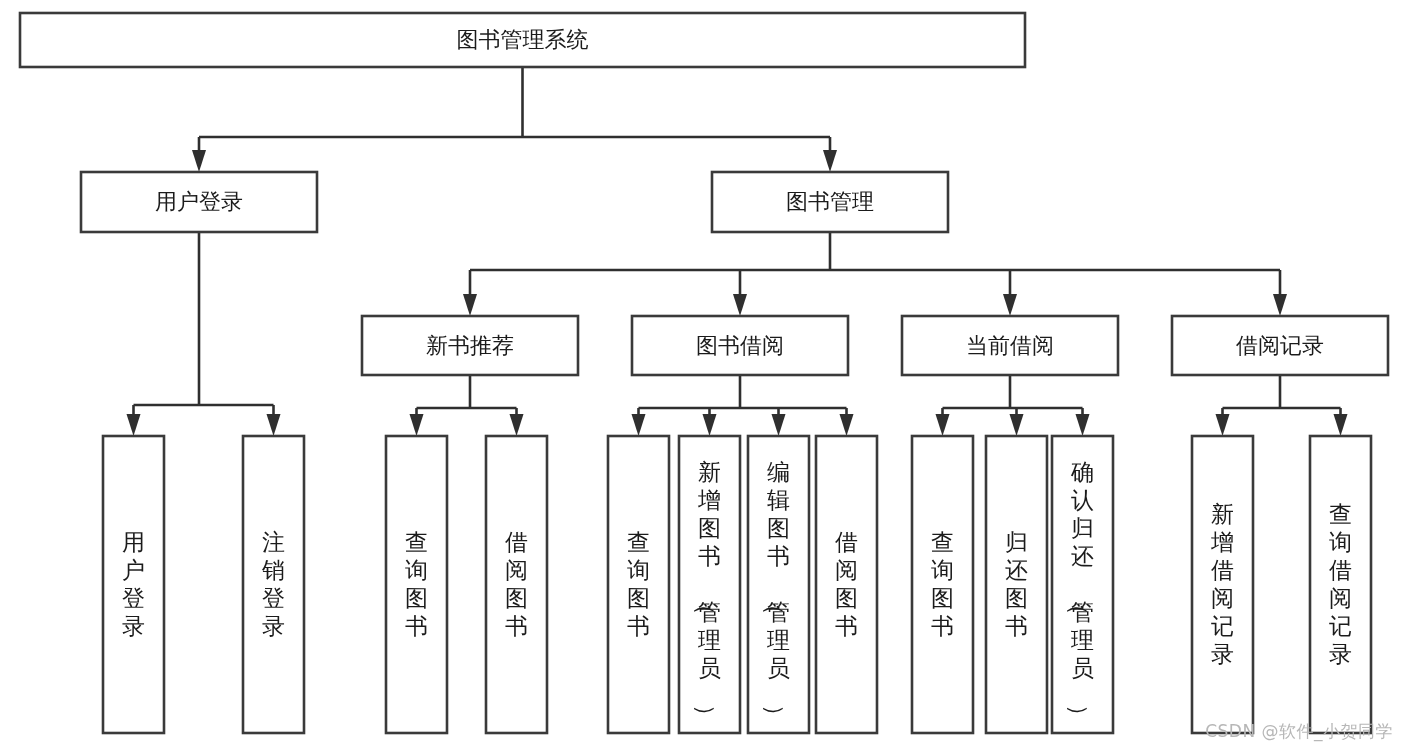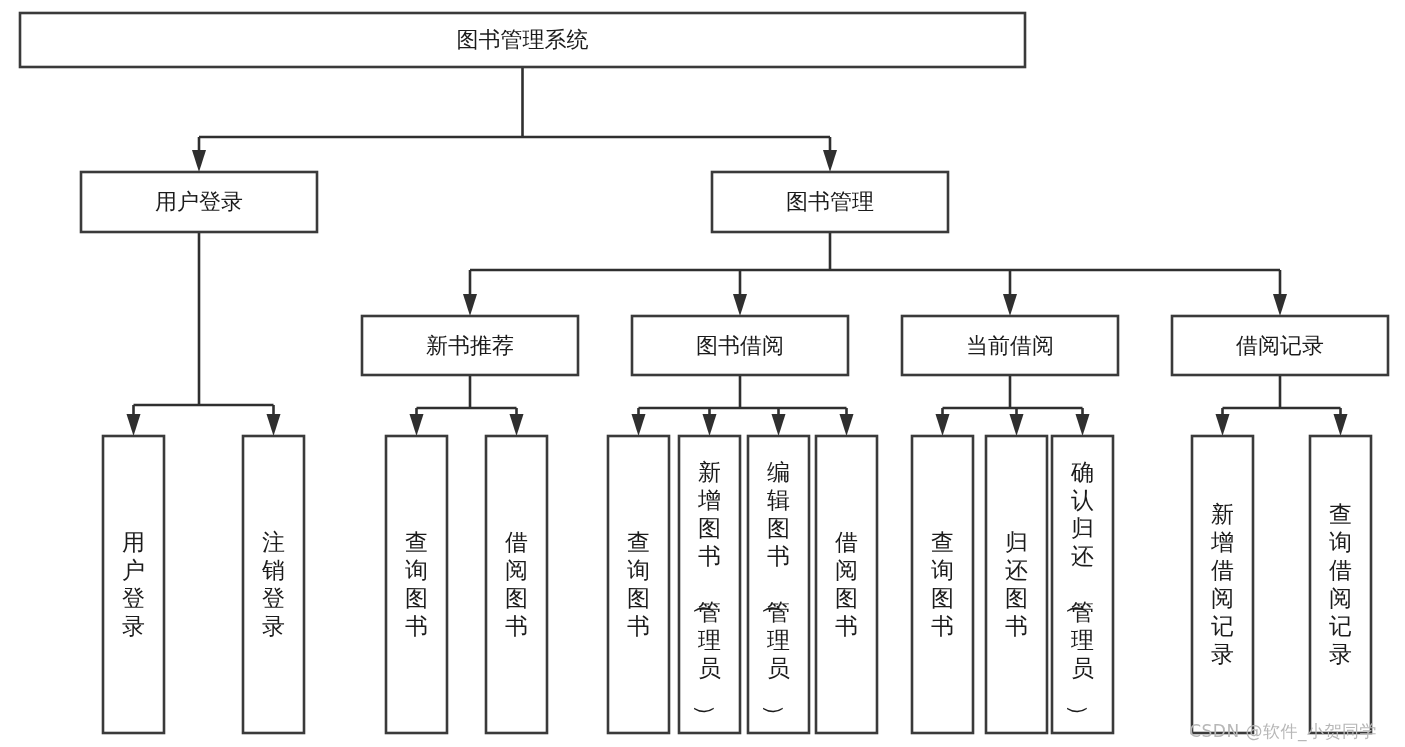--- a/index.html
+++ b/index.html
@@ -53,21 +53,21 @@
     stroke-width: 2.6;
     fill: none;
     stroke-linecap: butt;
   }
   .arrow-head {
     fill: #2f2f2f;
     stroke: none;
   }
   .watermark {
     position: absolute;
-    right: 28px;
+    right: 12px;
     bottom: 4px;
     font-family: "DejaVu Sans", "Liberation Sans", sans-serif;
     font-size: 17px;
     color: #b7b7b7;
     letter-spacing: 0.5px;
     user-select: none;
     pointer-events: none;
     white-space: nowrap;
     text-align: center;
   }

